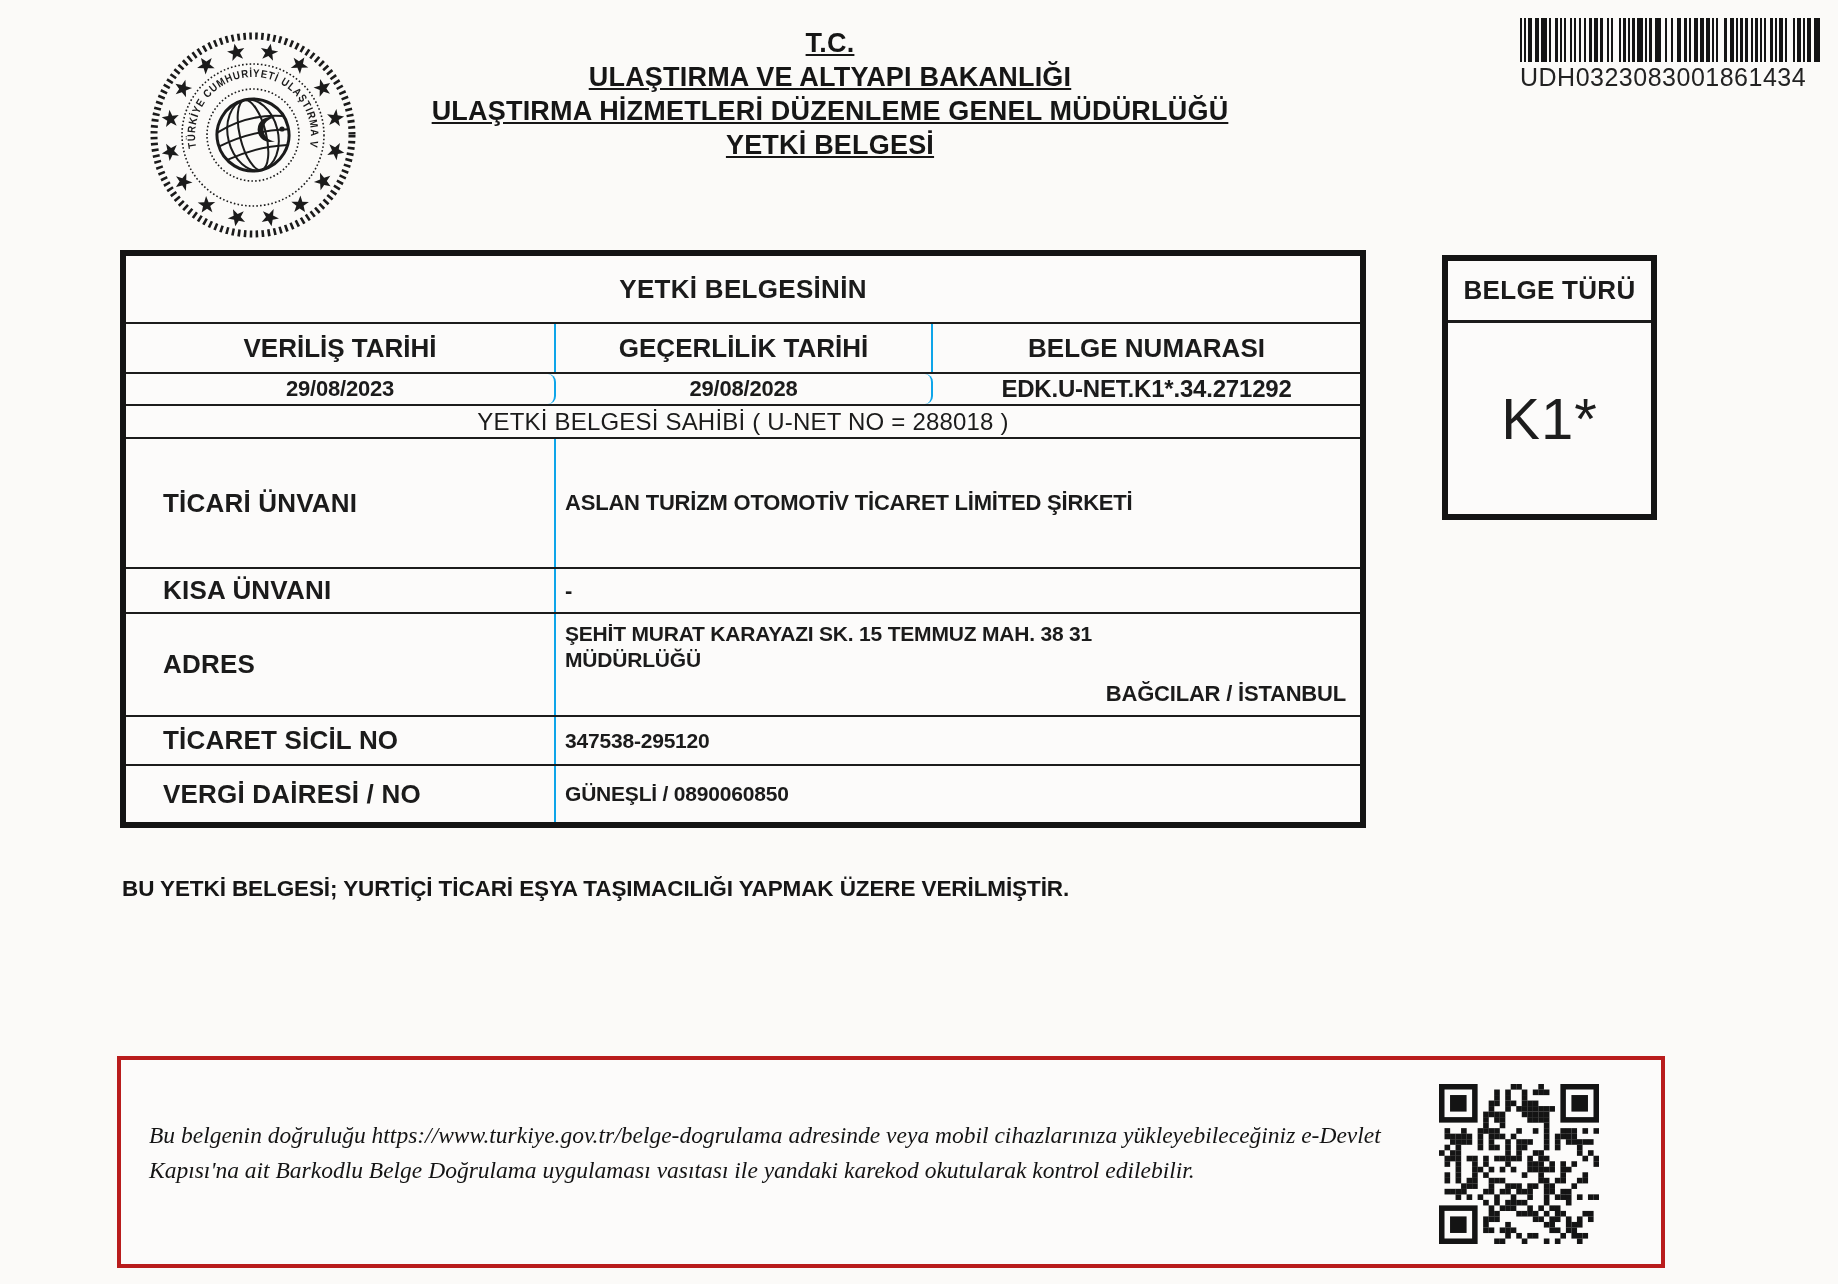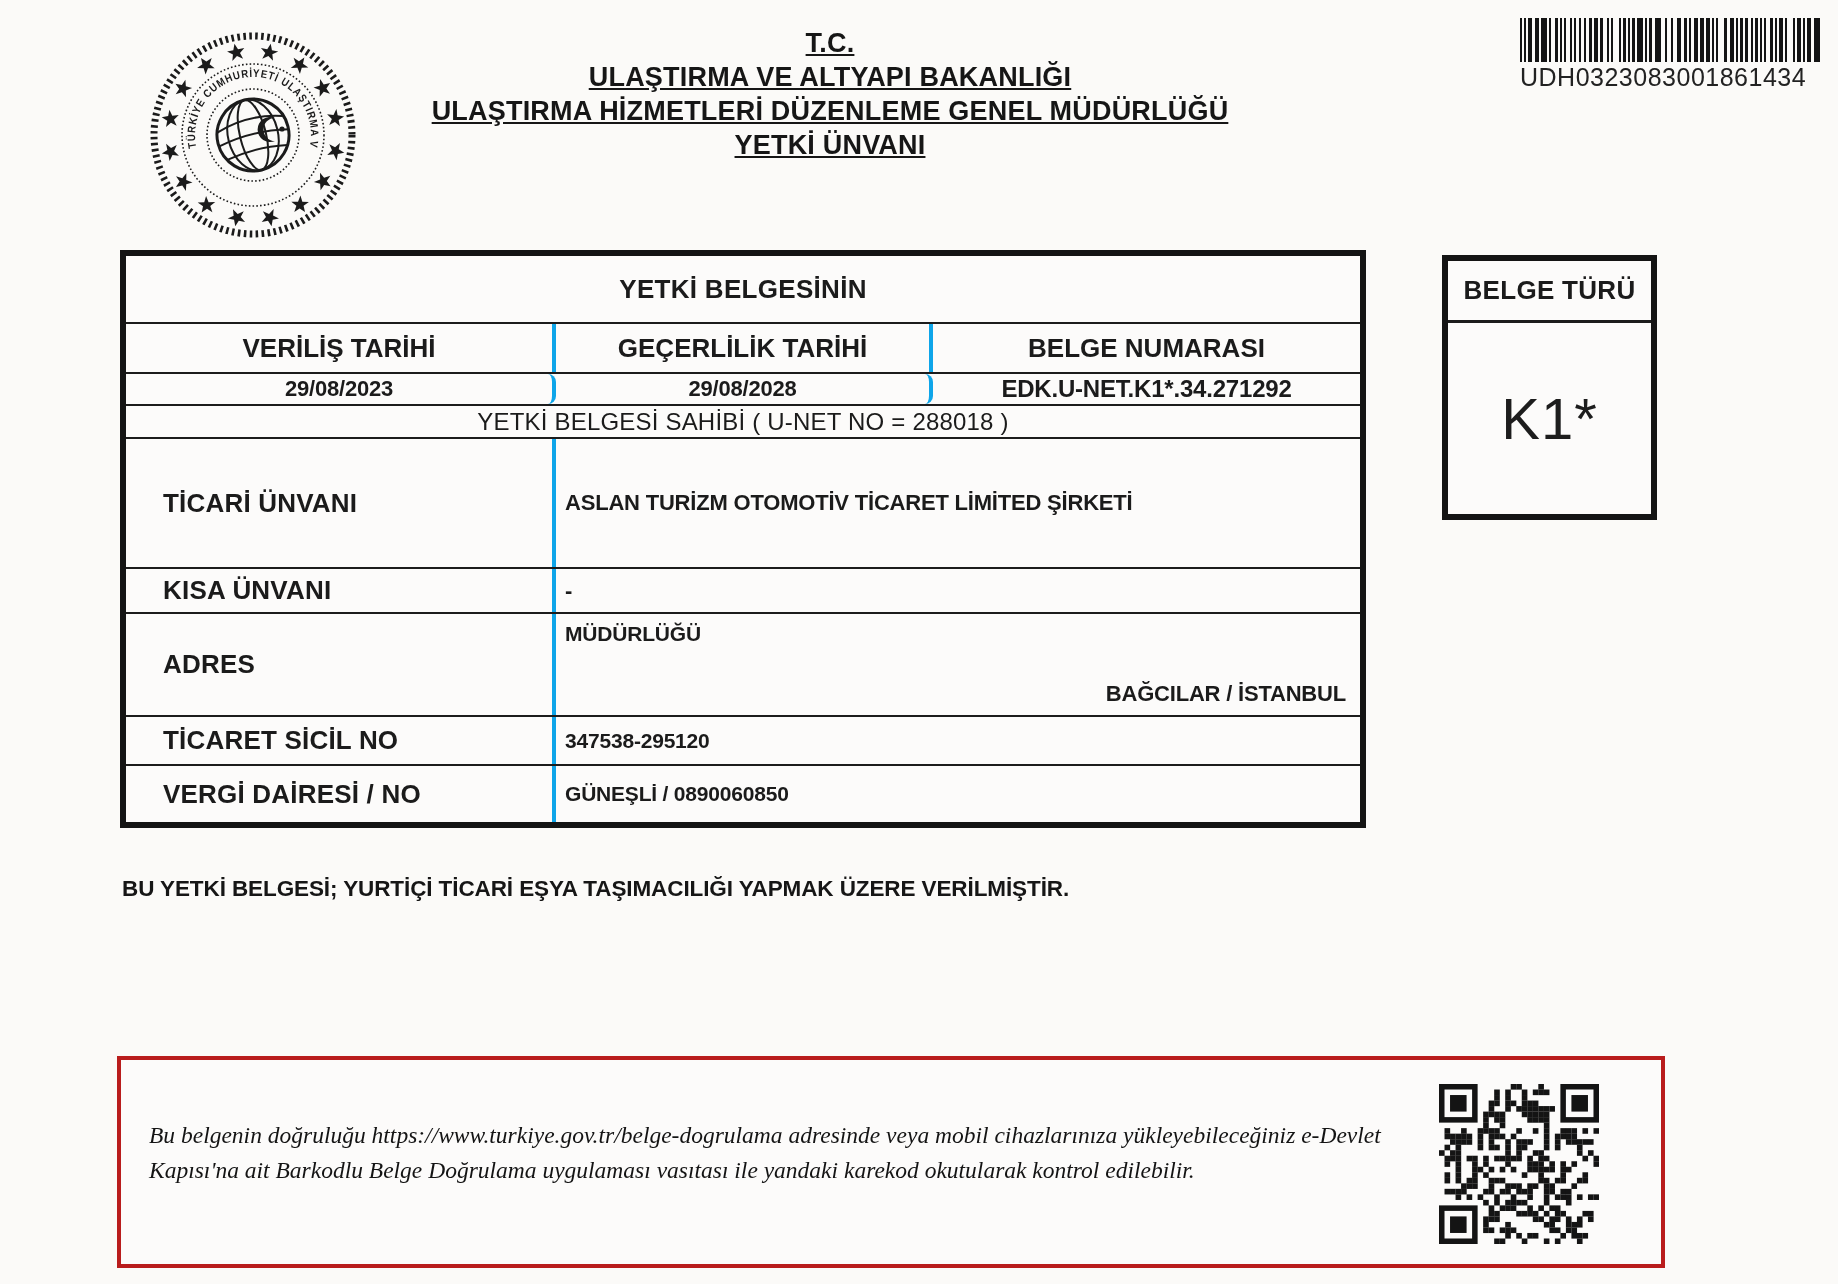--- a/index.html
+++ b/index.html
@@ -30,21 +30,21 @@
   .barcode-text{font-size:25px;font-weight:400;color:#222;letter-spacing:.5px;margin-top:1px;font-family:"Liberation Sans",sans-serif;}
   
   .cert-table{
     position:absolute;left:120px;top:250px;width:1246px;height:578px;
     border:6px solid #141414;background:#fcfbfa;
     box-sizing:border-box;display:flex;flex-direction:column;
   }
   .t-row{display:flex;box-sizing:border-box;border-bottom:2px solid #1c1c1c;flex:0 0 auto;}
   .t-row:last-child{border-bottom:none;}
   .cell{box-sizing:border-box;display:flex;align-items:center;}
-  .v-sep{border-right:4px solid #0ea5e9;}
+  .v-sep{border-right:2px solid #0ea5e9;}
   .full-center{justify-content:center;width:100%;}
   .section-title{font-size:26px;font-weight:bold;letter-spacing:.3px;}
   .col-head{font-size:26px;font-weight:bold;justify-content:center;}
   .col-val{font-size:22px;font-weight:bold;justify-content:center;letter-spacing:-.2px;border-radius:8px;}
   .owner-head{font-size:24px;font-weight:normal;letter-spacing:.2px;}
   .lbl{font-size:26px;font-weight:bold;padding-left:52px;letter-spacing:.2px;}
   .val{font-size:22px;font-weight:bold;padding-left:9px;padding-right:10px;letter-spacing:-.2px;}
   .val-sm{font-size:21px;}
   .addr-cell{position:relative;display:block;padding:7px 10px 4px 9px;}
   .addr-line{display:block;font-size:21px;font-weight:bold;line-height:26px;letter-spacing:-.2px;}
@@ -132,21 +132,21 @@
       <path d="M -31,18 Q 0,12 31,18" stroke-width="2"></path>
     </g>
     <path d="M 22,-17 A 12.5 12.5 0 1 0 22,6 A 10 10 0 1 1 22,-17 Z" fill="#1b1b1b" stroke="none"></path>
     <circle cx="29" cy="-6" r="2.6" fill="#1b1b1b"></circle>
   </svg>
 
   <div class="doc-header">
     <span class="h-line">T.C.</span>
     <span class="h-line">ULAŞTIRMA VE ALTYAPI BAKANLIĞI</span>
     <span class="h-line">ULAŞTIRMA HİZMETLERİ DÜZENLEME GENEL MÜDÜRLÜĞÜ</span>
-    <span class="h-line">YETKİ ÜNVANI</span>
+    <span class="h-line">YETKİ BELGESİ</span>
   </div>
 
   <div class="barcode-wrap">
     <svg id="barcode" class="barcode-svg" viewBox="0 0 308 44" preserveAspectRatio="none">
         <rect x="0" y="0" width="2" height="44" fill="#141414"></rect>
         <rect x="4" y="0" width="2" height="44" fill="#141414"></rect>
         <rect x="8" y="0" width="4" height="44" fill="#141414"></rect>
         <rect x="15" y="0" width="4" height="44" fill="#141414"></rect>
         <rect x="21" y="0" width="6" height="44" fill="#141414"></rect>
         <rect x="29" y="0" width="2" height="44" fill="#141414"></rect>
@@ -230,20 +230,21 @@
     </div>
 
     <div class="t-row r6">
       <div class="cell lblcol v-sep lbl">KISA ÜNVANI</div>
       <div class="cell valcol val">-</div>
     </div>
 
     <div class="t-row r7">
       <div class="cell lblcol v-sep lbl">ADRES</div>
       <div class="valcol addr-cell">
+        <span class="addr-line">ŞEHİT MURAT KARAYAZI SK. 15 TEMMUZ MAH. 38 31</span>
         <span class="addr-line">MÜDÜRLÜĞÜ</span>
         <span class="addr-right">BAĞCILAR / İSTANBUL</span>
       </div>
     </div>
 
     <div class="t-row r8">
       <div class="cell lblcol v-sep lbl">TİCARET SİCİL NO</div>
       <div class="cell valcol val val-sm">347538-295120</div>
     </div>
 

